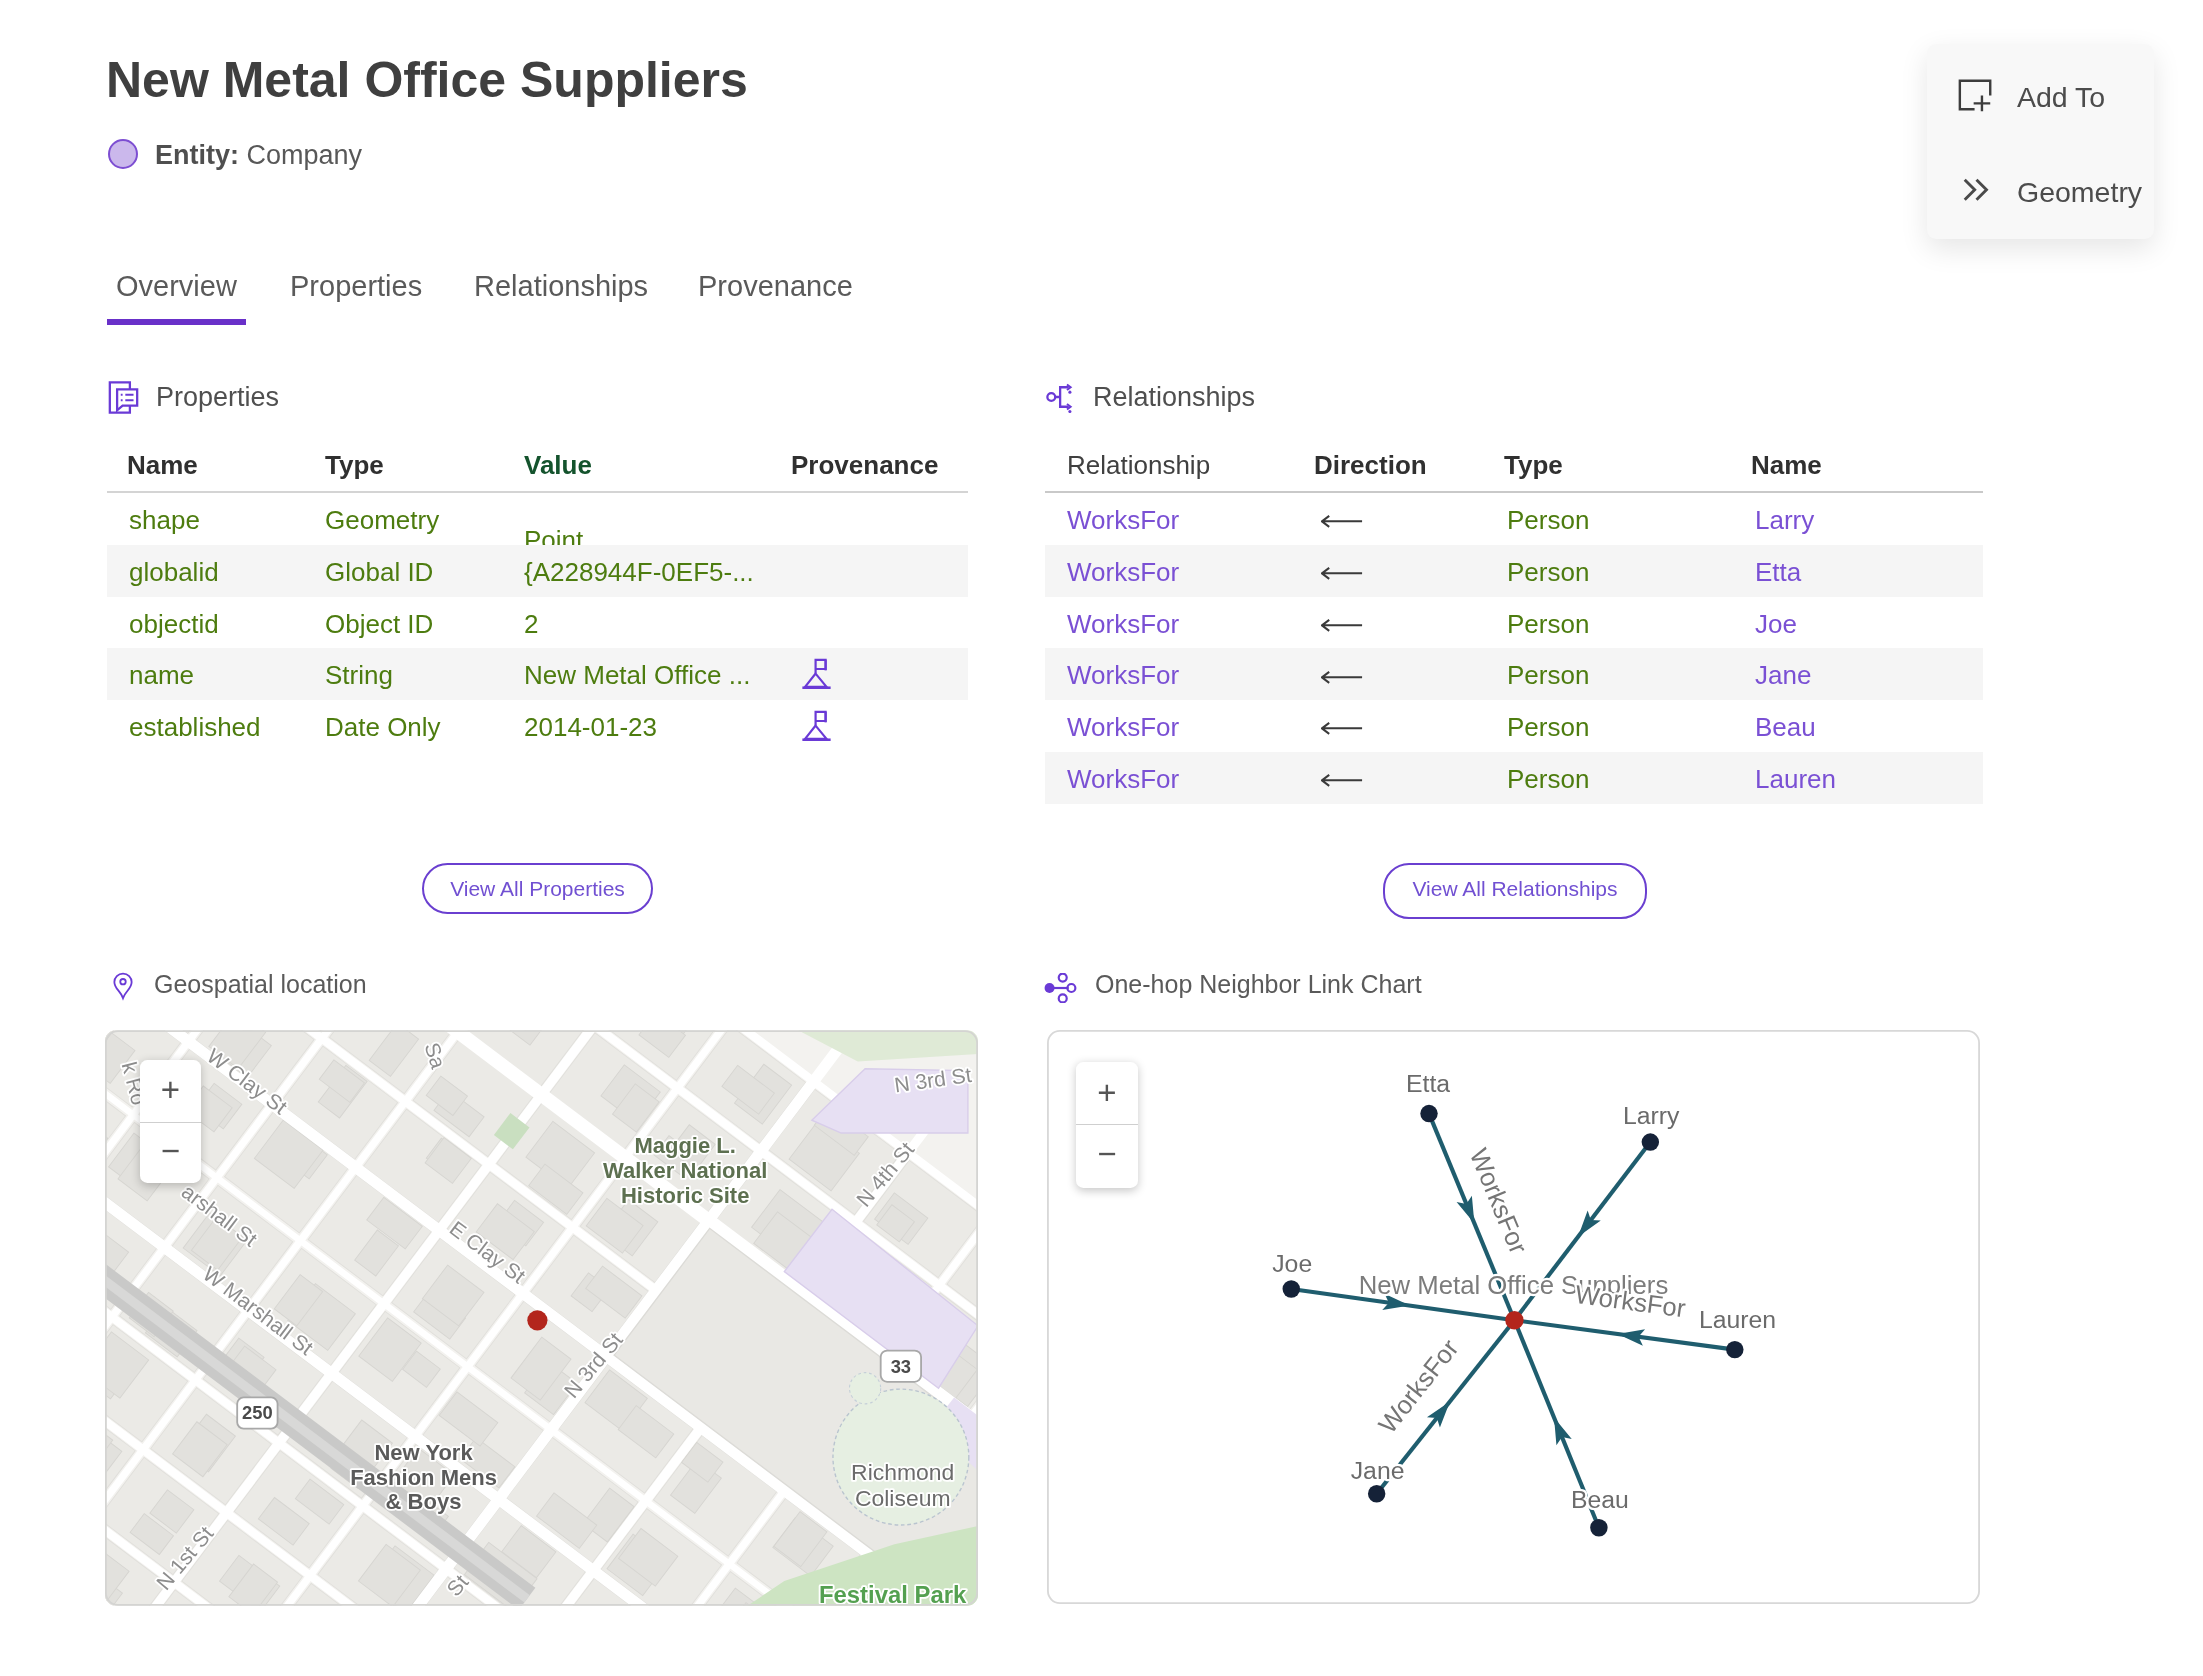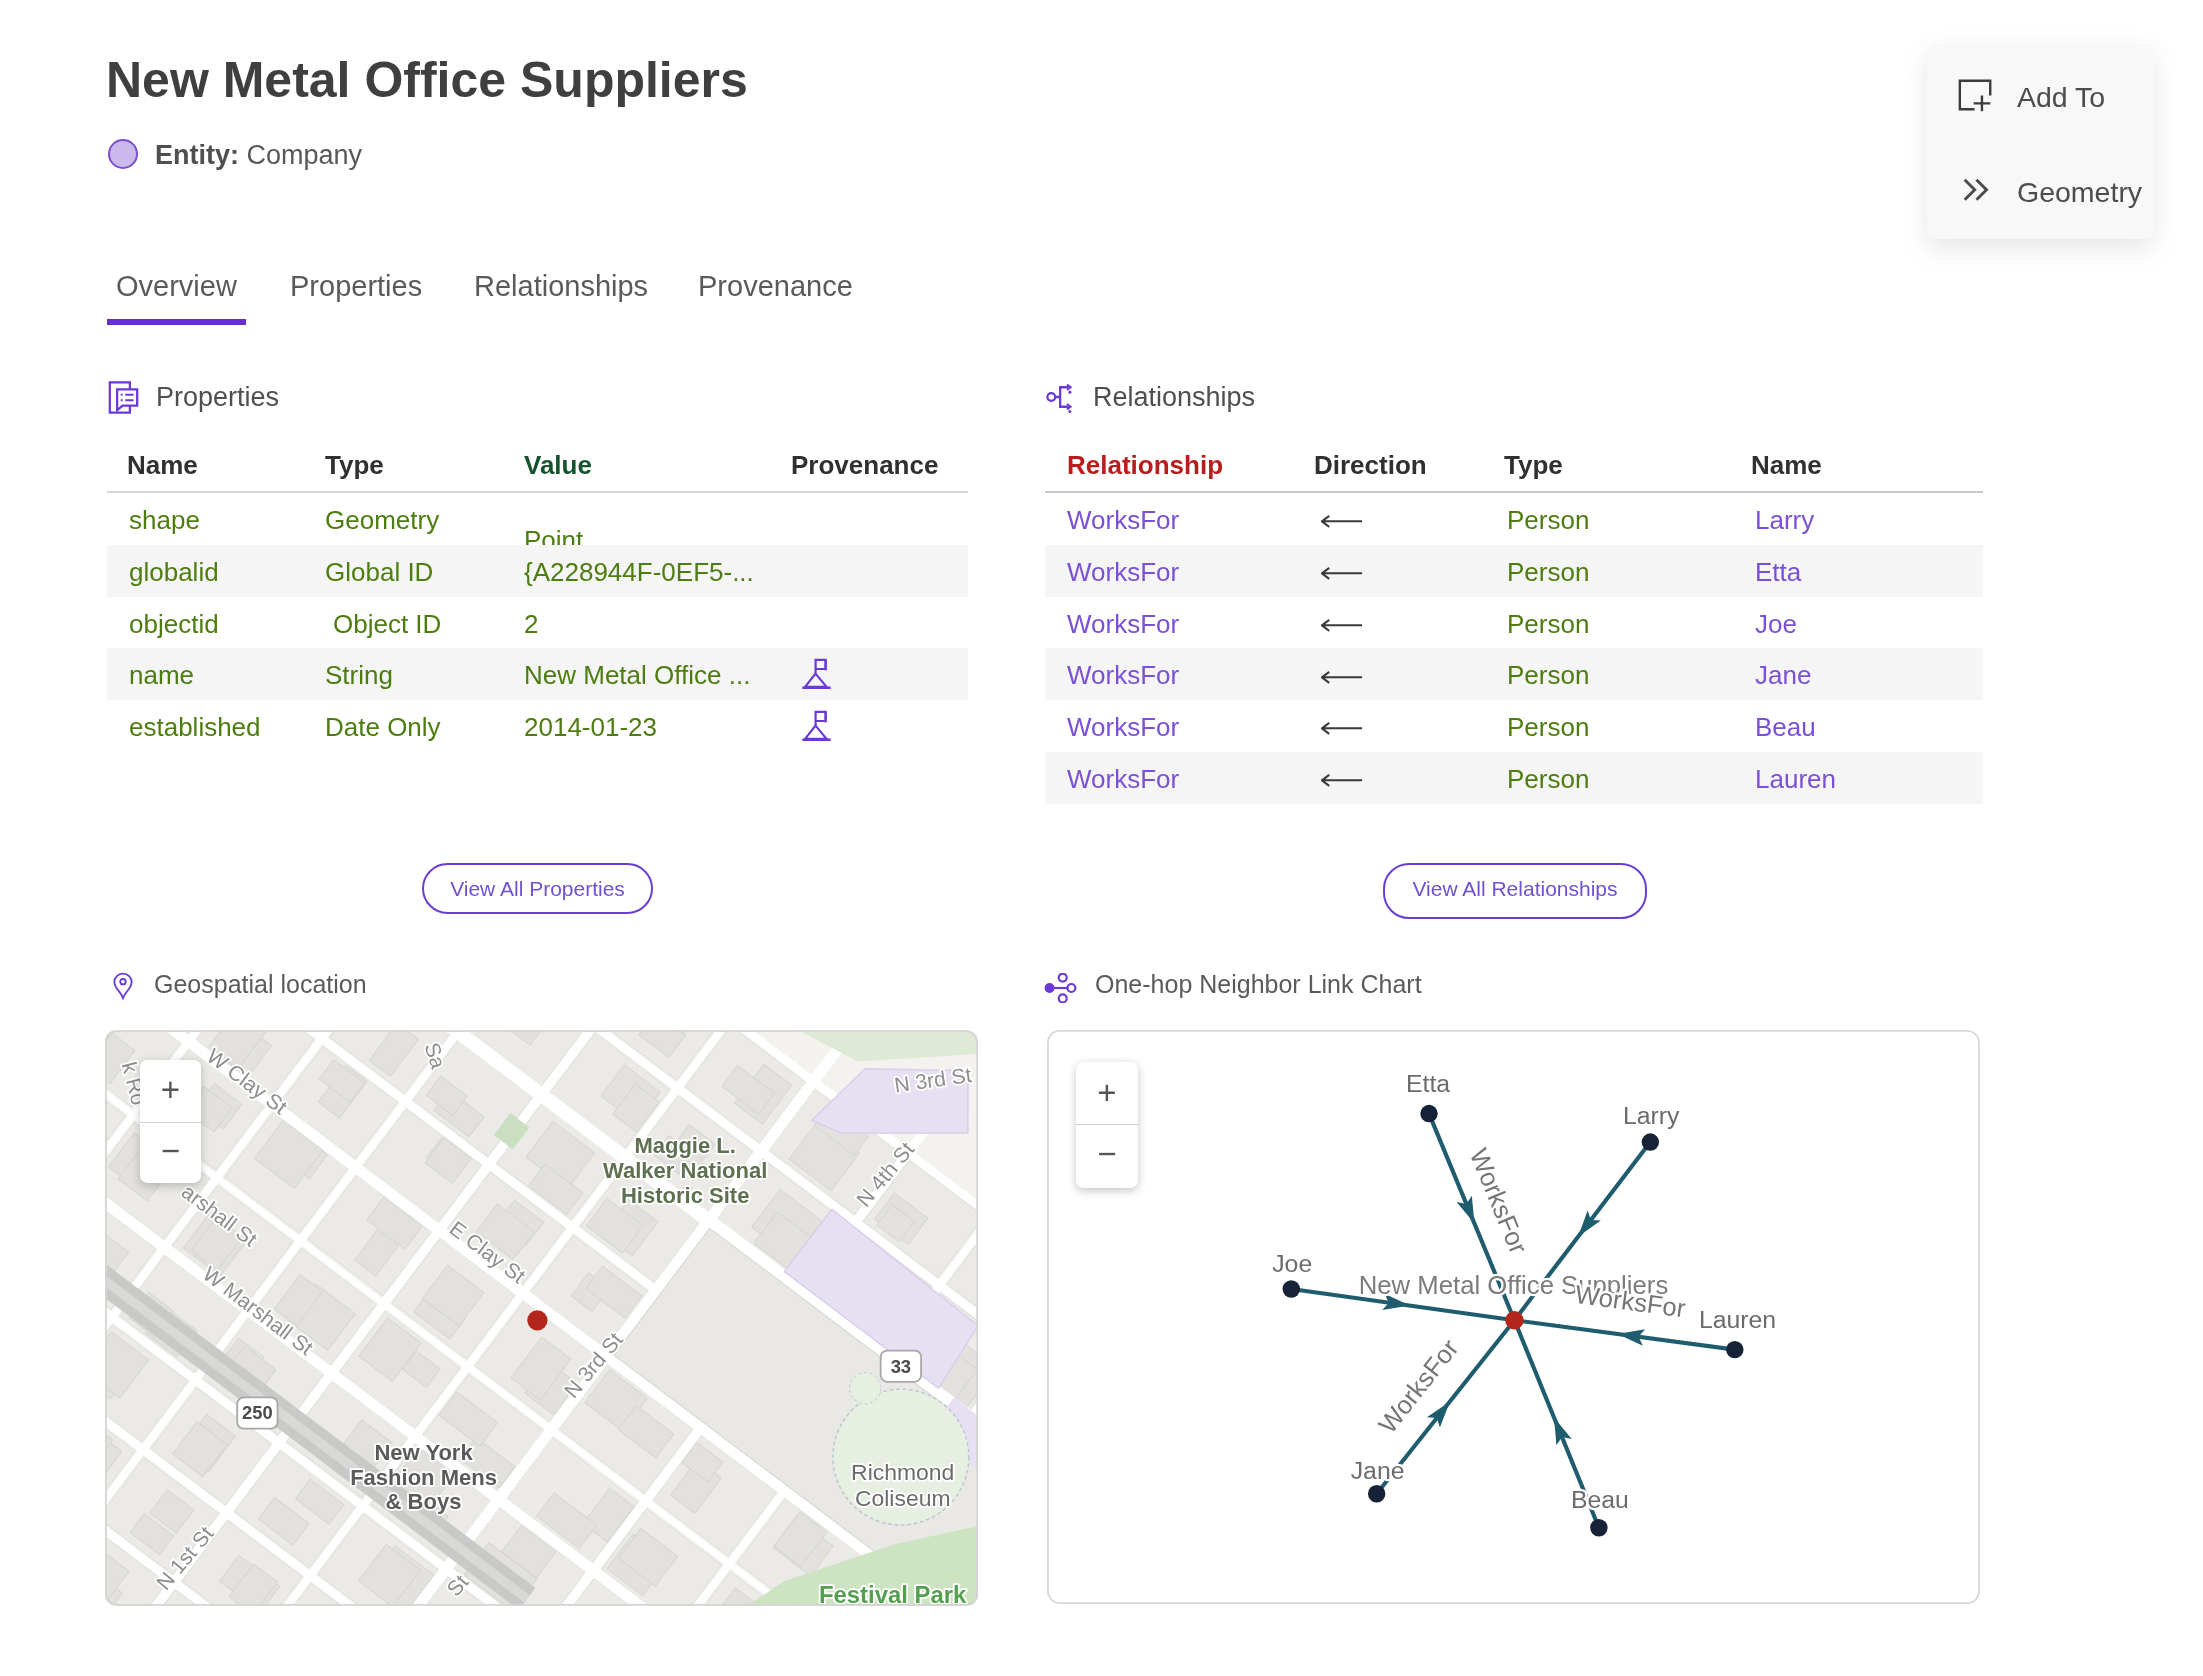--- a/index.html
+++ b/index.html
@@ -48,42 +48,42 @@
 <div class="abs" style="left:791px; top:450px; font-size:26px; font-weight:bold; color:#303030;">Provenance</div>
 <div class="abs" style="left:107px; top:491px; width:861px; height:1.8px; background:#d4d4d4;"></div>
 <div class="abs tabletext" style="left:129px; top:505px;">shape</div>
 <div class="abs tabletext" style="left:325px; top:505px;">Geometry</div>
 <div class="abs tabletext" style="left:524px; top:525px;">Point</div>
 <div class="abs" style="left:107px; top:545px; width:861px; height:52px; background:#f5f5f5;"></div>
 <div class="abs tabletext" style="left:129px; top:557px;">globalid</div>
 <div class="abs tabletext" style="left:325px; top:557px;">Global ID</div>
 <div class="abs tabletext" style="left:524px; top:557px;">{A228944F-0EF5-...</div>
 <div class="abs tabletext" style="left:129px; top:609px;">objectid</div>
-<div class="abs tabletext" style="left:325px; top:609px;margin-left:8px;">Object ID</div>
+<div class="abs tabletext" style="left:325px; top:609px;">Object ID</div>
 <div class="abs tabletext" style="left:524px; top:609px;">2</div>
 <div class="abs" style="left:107px; top:648px; width:861px; height:52px; background:#f5f5f5;"></div>
 <div class="abs tabletext" style="left:129px; top:660px;">name</div>
 <div class="abs tabletext" style="left:325px; top:660px;">String</div>
 <div class="abs tabletext" style="left:524px; top:660px;">New Metal Office ...</div>
 <svg class="abs" style="left:801px; top:657px;" width="31" height="35" viewBox="0 0 34 38" fill="none" stroke="#6a3ad6" stroke-width="2.4">
     <path d="M16,18 V3 H27 V13 H16"></path>
     <path d="M27,3 V14.5"></path>
     <path d="M16,18 L28,32.5 H4.5 Z"></path>
     <path d="M1.5,33.5 H32.5" stroke-width="2.8"></path>
   </svg>
 <div class="abs tabletext" style="left:129px; top:712px;">established</div>
 <div class="abs tabletext" style="left:325px; top:712px;">Date Only</div>
 <div class="abs tabletext" style="left:524px; top:712px;">2014-01-23</div>
 <svg class="abs" style="left:801px; top:709px;" width="31" height="35" viewBox="0 0 34 38" fill="none" stroke="#6a3ad6" stroke-width="2.4">
     <path d="M16,18 V3 H27 V13 H16"></path>
     <path d="M27,3 V14.5"></path>
     <path d="M16,18 L28,32.5 H4.5 Z"></path>
     <path d="M1.5,33.5 H32.5" stroke-width="2.8"></path>
   </svg>
-<div class="abs" style="left:1067px; top:450px; font-size:26px; font-weight:bold; color:#b91c1c;">Relationship</div>
+<div class="abs" style="left:1067px; top:450px; font-size:26px; font-weight:normal; color:#404040;">Relationship</div>
 <div class="abs" style="left:1314px; top:450px; font-size:26px; font-weight:bold; color:#303030;">Direction</div>
 <div class="abs" style="left:1504px; top:450px; font-size:26px; font-weight:bold; color:#303030;">Type</div>
 <div class="abs" style="left:1751px; top:450px; font-size:26px; font-weight:bold; color:#303030;">Name</div>
 <div class="abs" style="left:1045px; top:491px; width:938px; height:1.8px; background:#c9c9c9;"></div>
 <div class="abs tabletext" style="left:1067px; top:505px; color:#7a50d4;">WorksFor</div>
 <svg class="abs" style="left:1321px; top:514px;" width="42" height="14.7" viewBox="0 0 46 16" fill="none" stroke="#3a3a3a" stroke-width="2.2">
     <path d="M1,8 H45 M9,2 L1,8 L9,14"></path>
   </svg>
 <div class="abs tabletext" style="left:1507px; top:505px;">Person</div>
 <div class="abs tabletext" style="left:1755px; top:505px; color:#7a50d4;">Larry</div>

